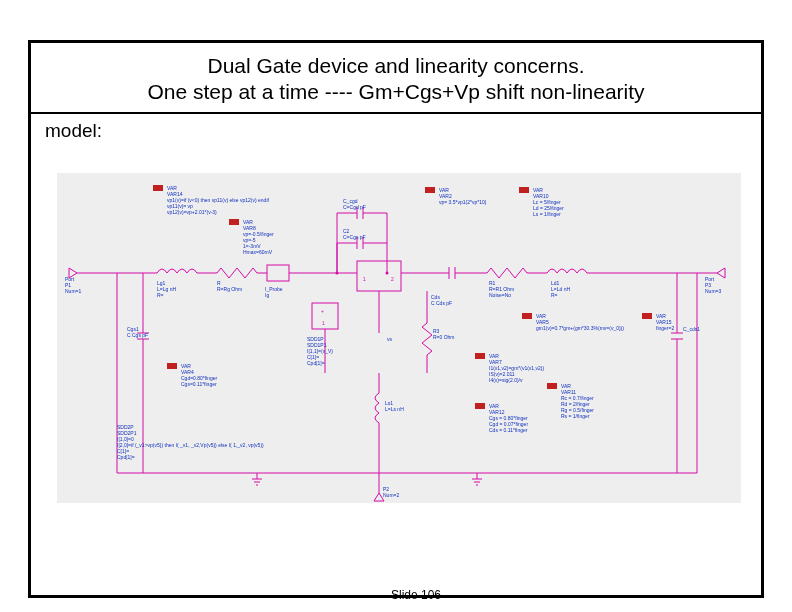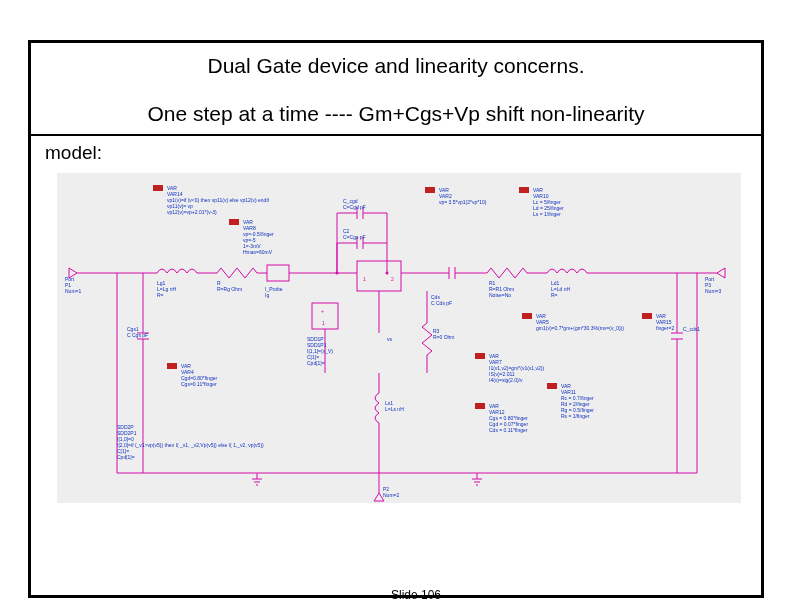--- a/index.html
+++ b/index.html
@@ -19,21 +19,21 @@
     border: 3px solid #000;
     background: #fff;
   }
   .title {
     font-size: 21px;
     text-align: center;
     padding: 10px 18px 4px 18px;
     line-height: 1.25;
   }
   .title-line1 { display: block; }
-  .title-line2 { display: block; margin-top: 22px; }
+  .title-line2 { display: block; }
   .rule {
     border: none;
     border-top: 2px solid #000;
     margin: 2px 0 0 0;
   }
   .model-label {
     font-size: 19px;
     padding: 6px 9px 0 14px;
   }
   .schematic {

